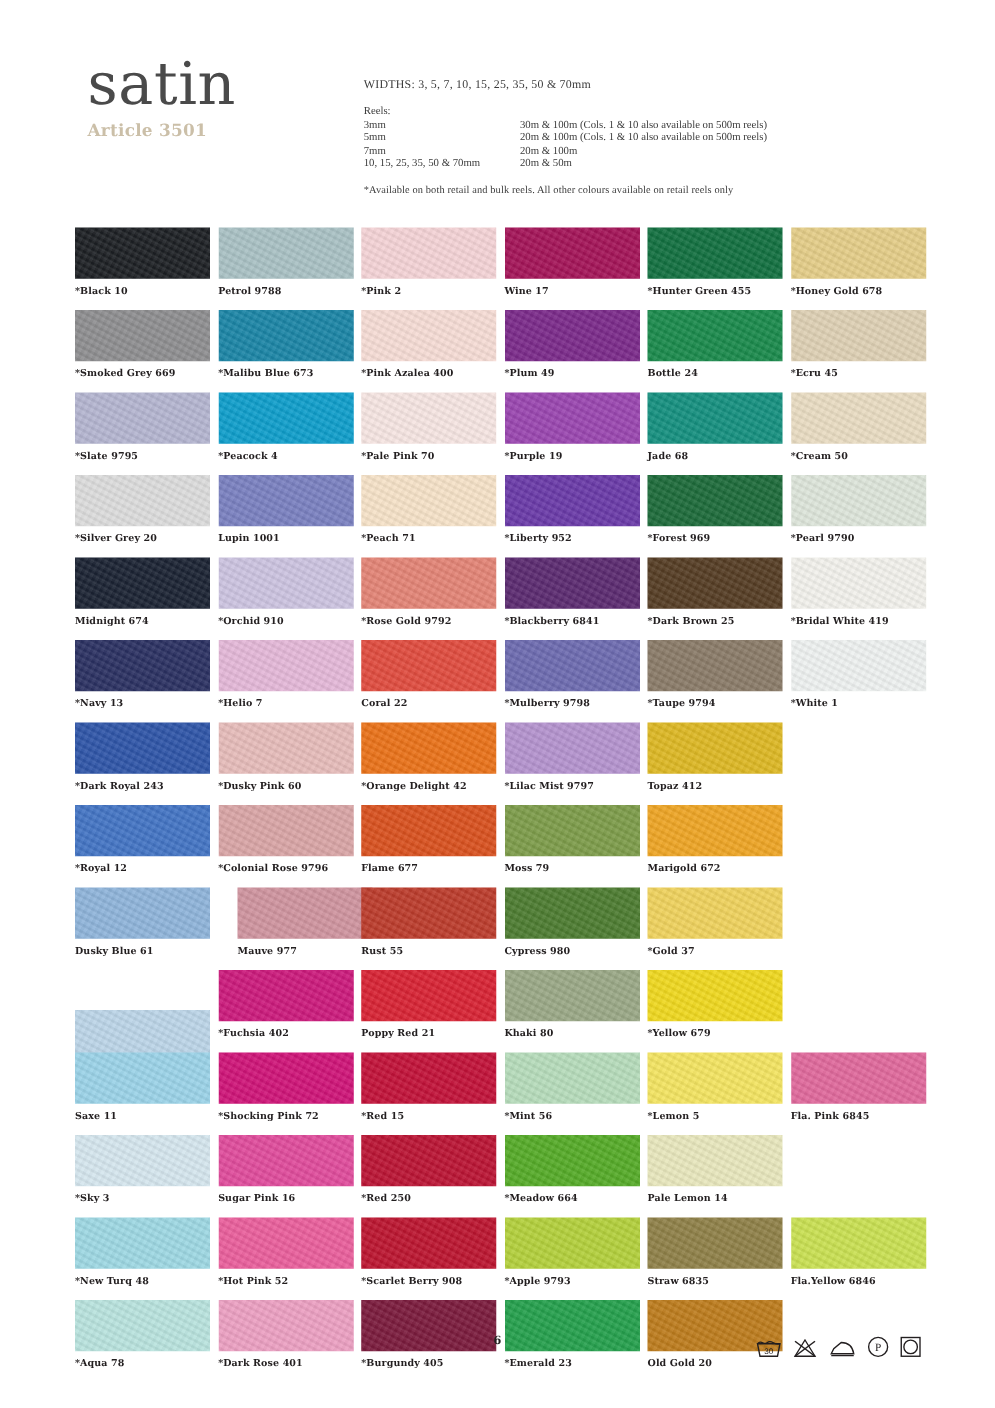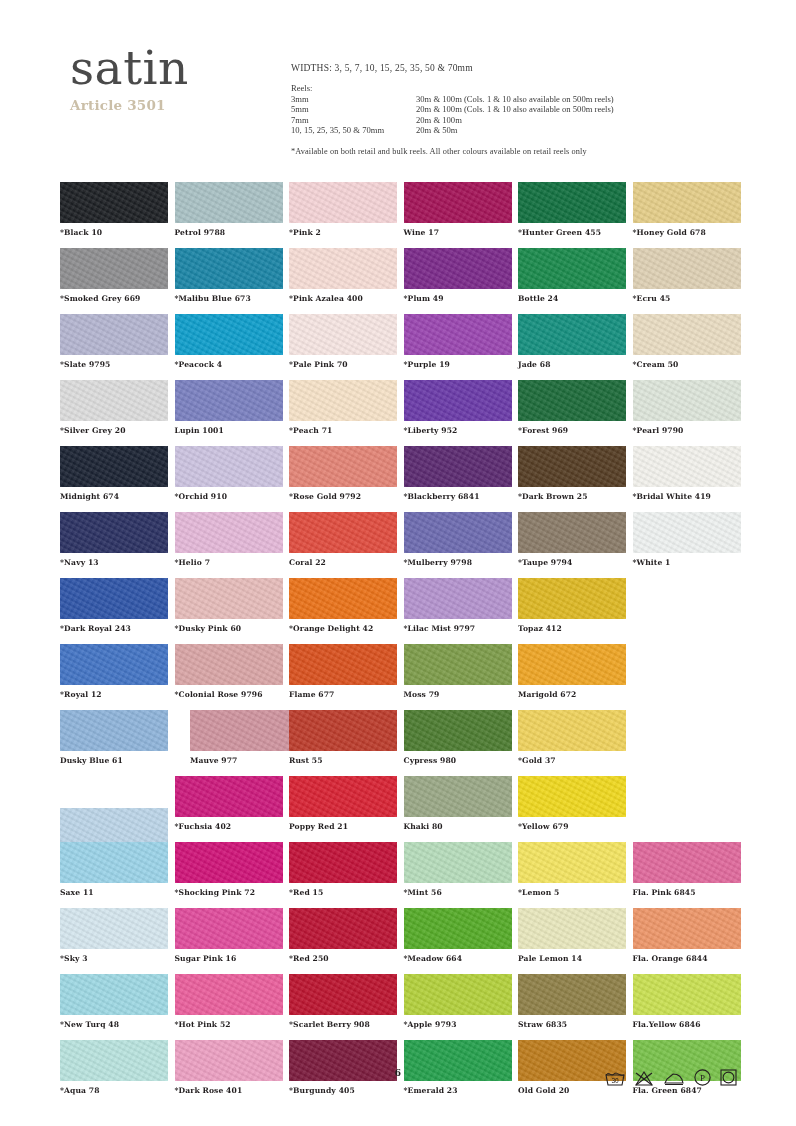--- a/index.html
+++ b/index.html
@@ -429,24 +429,20 @@
           <span class="cap">*Red 250</span>
         </div>
         <div class="cell" style="left: 343.5px;">
           <span class="chip" style="background: rgb(85, 171, 40);"></span>
           <span class="cap">*Meadow 664</span>
         </div>
         <div class="cell" style="left: 458px;">
           <span class="chip" style="background: rgb(232, 231, 189);"></span>
           <span class="cap">Pale Lemon 14</span>
         </div>
-        <div class="cell" style="left: 572.5px;">
-          <span class="chip" style="background: rgb(237, 150, 105);"></span>
-          <span class="cap">Fla. Orange 6844</span>
-        </div>
       </div>
       <div class="row">
         <div class="cell" style="left: 0px;">
           <span class="chip" style="background: rgb(158, 216, 227);"></span>
           <span class="cap">*New Turq 48</span>
         </div>
         <div class="cell" style="left: 114.5px;">
           <span class="chip" style="background: rgb(234, 95, 156);"></span>
           <span class="cap">*Hot Pink 52</span>
         </div>
@@ -480,24 +476,20 @@
           <span class="chip" style="background: rgb(123, 27, 61);"></span>
           <span class="cap">*Burgundy 405</span>
         </div>
         <div class="cell" style="left: 343.5px;">
           <span class="chip" style="background: rgb(37, 160, 77);"></span>
           <span class="cap">*Emerald 23</span>
         </div>
         <div class="cell" style="left: 458px;">
           <span class="chip" style="background: rgb(189, 124, 29);"></span>
           <span class="cap">Old Gold 20</span>
-        </div>
-        <div class="cell" style="left: 572.5px;">
-          <span class="chip" style="background: rgb(121, 194, 75);"></span>
-          <span class="cap">Fla. Green 6847</span>
         </div>
       </div>
     </div>
 
   <div class="pageno">6</div>
 
   <div class="care">
     <span>
       <svg width="22" height="18" viewBox="0 0 22 18">
         <path d="M2 6 H20 L18 16 H4 Z" fill="none" stroke="#231f20" stroke-width="1.1"></path>

